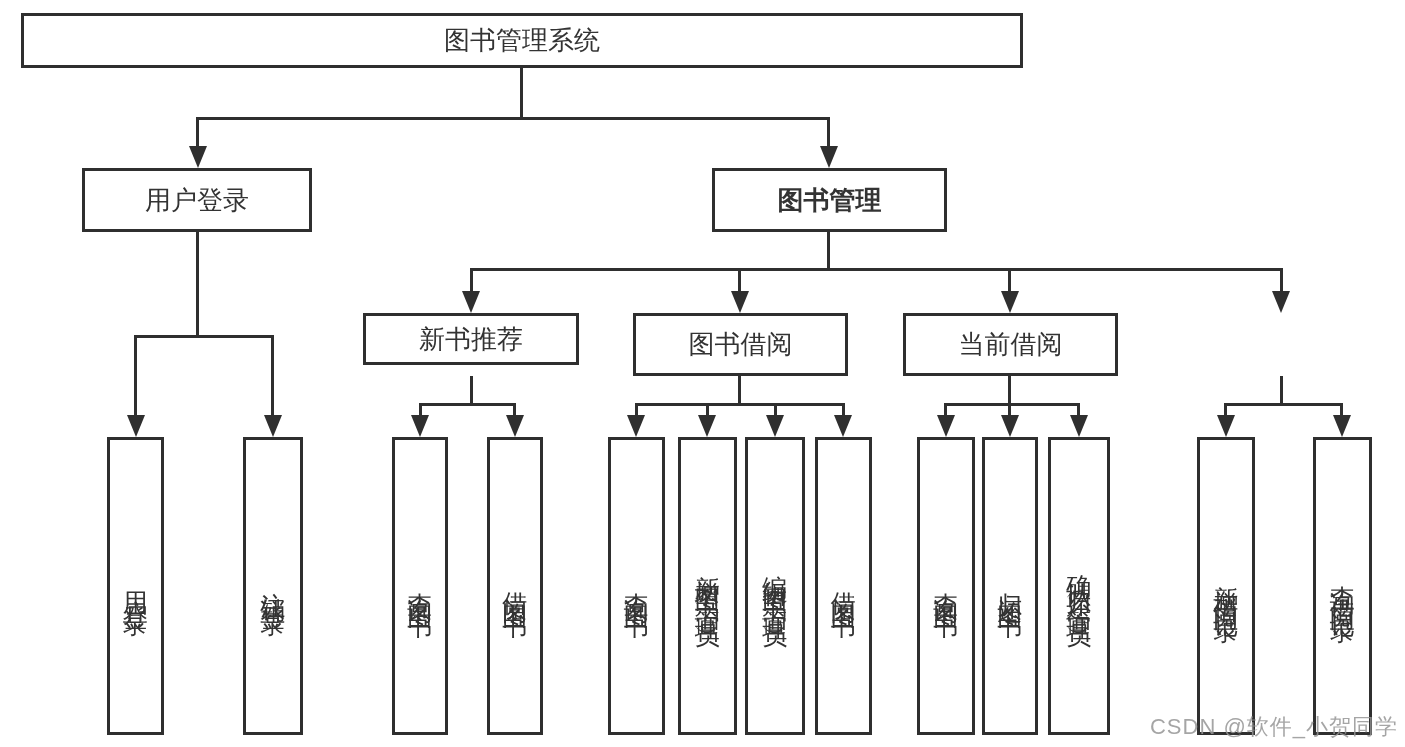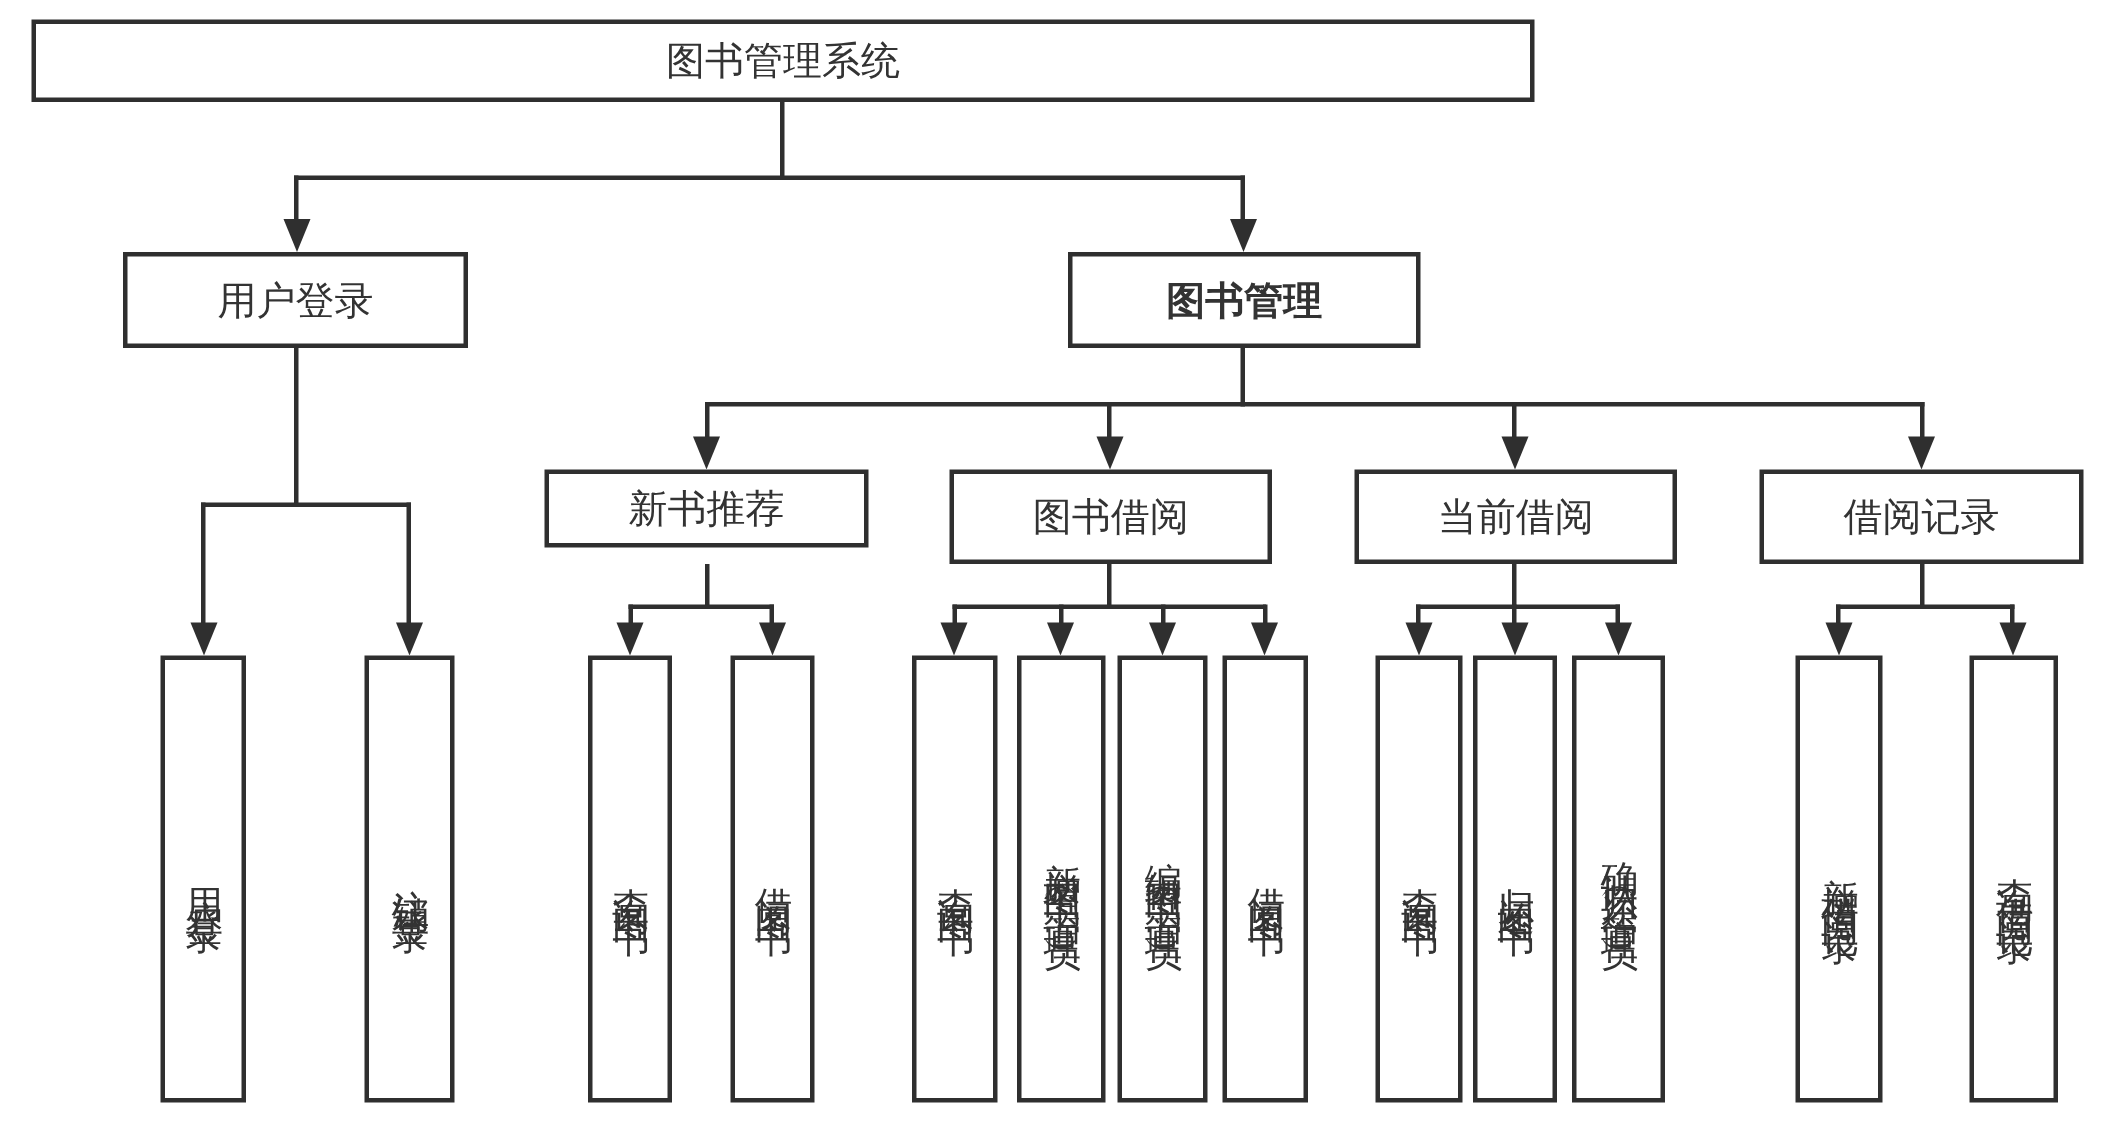--- a/index.html
+++ b/index.html
@@ -101,23 +101,20 @@
 
   <div class="node h" style="left:363px; top:313px; width:216px; height:52px;">
     <span>新书推荐</span>
   </div>
   <div class="node h" style="left:903px; top:313px; width:215px; height:63px;">
     <span>当前借阅</span>
   </div>
   <div class="node h" style="left:633px; top:313px; width:215px; height:63px;">
     <span>图书借阅</span>
   </div>
-  <div class="node h" style="left:1173px; top:313px; width:216px; height:63px;">
-    <span>借阅记录</span>
-  </div>
 
   <div class="vl" style="left:470px; top:376px; height:30px;"></div>
   <div class="hl" style="left:419px; top:403px; width:97px;"></div>
   <div class="vl" style="left:419px; top:403px; height:14px;"></div>
   <div class="ar" style="left:411px; top:415px;"></div>
   <div class="vl" style="left:513px; top:403px; height:14px;"></div>
   <div class="ar" style="left:506px; top:415px;"></div>
 
   <div class="vl" style="left:738px; top:376px; height:30px;"></div>
   <div class="hl" style="left:635px; top:403px; width:209px;"></div>
@@ -183,14 +180,15 @@
     <span class="vtext">确认归还（管理员）</span>
   </div>
 
   <div class="node leaf" style="left:1197px; top:437px; width:58px; height:298px;">
     <span class="vtext">新增借阅记录</span>
   </div>
   <div class="node leaf" style="left:1313px; top:437px; width:59px; height:298px;">
     <span class="vtext">查询借阅记录</span>
   </div>
 
+  <div class="wm">CSDN @软件_小贺同学</div>
 
 </div>
 
 </body></html>

